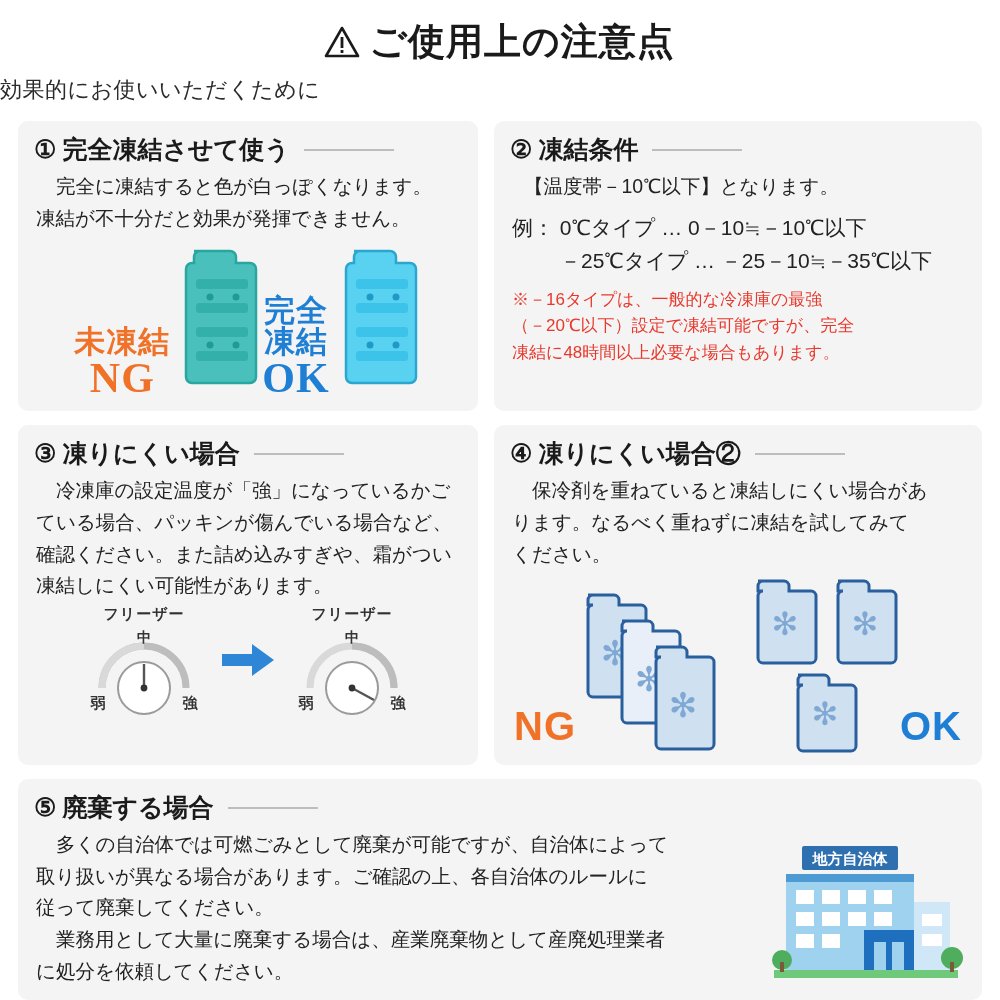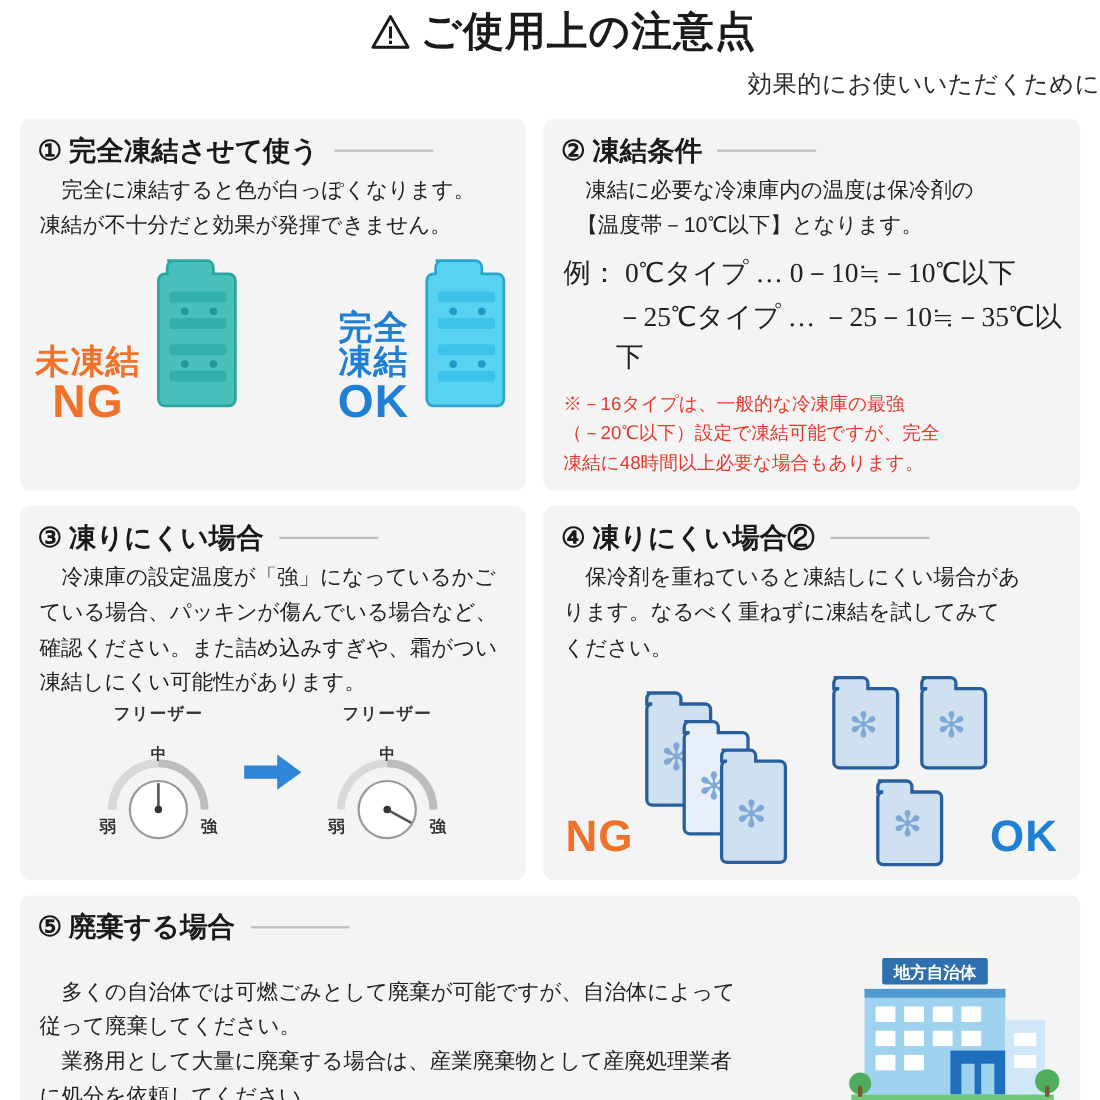--- a/index.html
+++ b/index.html
@@ -11,23 +11,22 @@
     color: #222222;
   }
   .page {
     position: relative;
     width: 1000px; height: 1000px;
     overflow: hidden;
   }
 
   
   .header {
-    text-align: right;
-    padding-top: 4px;
-    margin-left: 26px;
+    text-align: left;
+    padding-top: 17px;
   }
   .header-title {
     font-size: 37px;
     font-weight: bold;
     letter-spacing: 1px;
     color: #1a1a1a;
     display: flex;
     align-items: center;
     justify-content: center;
     gap: 10px;
@@ -86,50 +85,51 @@
     color: #222;
     margin: 0 0 2px 4px;
   }
   .indent { text-indent: 20px; }
   .red { color: #e8382c; }
 
   
   .c1-figs {
     display: flex;
     align-items: flex-end;
-    justify-content: space-between;
+    justify-content: center;
     margin-top: 6px;
     height: 160px;
+    font-family: Liberation Serif, serif;
   }
   .fig-block { display: flex; align-items: flex-end; gap: 6px; }
   .fig-labels { text-align: center; line-height: 1.0; }
   .lbl-top {
     font-size: 31px; font-weight: bold; letter-spacing: 1px;
   }
   .lbl-big {
     font-size: 42px; font-weight: bold; letter-spacing: 1px;
   }
   .orange { color: #f07229; }
   .blue { color: #1f7fd4; }
 
   
-  .eg-line { font-size: 25px; line-height: 1.5; margin: 0 0 2px 4px; font-family: Liberation Serif, serif; }
+  .eg-line { font-size: 21px; line-height: 1.5; margin: 0 0 2px 4px; }
   .eg-indent { padding-left: 48px; }
   .note { font-size: 17px; line-height: 1.5; margin: 0 0 1px 4px; }
 
   
   .dials {
     display: flex;
     align-items: center;
     justify-content: center;
     gap: 16px;
     margin-top: 4px;
   }
   .dial-unit { text-align: center; }
-  .dial-cap { font-size: 15px; font-weight: bold; letter-spacing: 1px; color: #333; margin-bottom: 15px; }
+  .dial-cap { font-size: 15px; font-weight: bold; letter-spacing: 1px; color: #333; margin-bottom: 2px; }
   .arrow-right { width: 56px; height: 40px; }
 
   
   .packs-row {
     display: flex;
     align-items: flex-end;
     justify-content: space-between;
     margin-top: 4px;
     padding: 0 6px;
   }
@@ -228,21 +228,20 @@
         </div>
       </div>
     </div>
 
     <div class="card">
       <div class="card-title">
         <span class="num">②</span>
         <span>凍結条件</span>
         <span class="rule"></span>
       </div>
-      <p class="body-text indent">凍結に必要な冷凍庫内の温度は保冷剤の</p>
       <p class="body-text" style="margin-left:16px">【温度帯－10℃以下】となります。</p>
       <p class="eg-line" style="margin-top:10px">例： 0℃タイプ … 0－10≒－10℃以下</p>
       <p class="eg-line eg-indent">－25℃タイプ … －25－10≒－35℃以下</p>
       <p class="note red" style="margin-top:10px">※－16タイプは、一般的な冷凍庫の最強</p>
       <p class="note red">（－20℃以下）設定で凍結可能ですが、完全</p>
       <p class="note red">凍結に48時間以上必要な場合もあります。</p>
     </div>
 
     <div class="card">
       <div class="card-title">
@@ -349,20 +348,21 @@
 
     <div class="card card-full">
       <div class="card-title">
         <span class="num">⑤</span>
         <span>廃棄する場合</span>
         <span class="rule"></span>
       </div>
       <div class="c5-wrap">
         <div class="c5-text">
           <p class="body-text indent">多くの自治体では可燃ごみとして廃棄が可能ですが、自治体によって</p>
+          <p class="body-text">取り扱いが異なる場合があります。ご確認の上、各自治体のルールに</p>
           <p class="body-text">従って廃棄してください。</p>
           <p class="body-text indent">業務用として大量に廃棄する場合は、産業廃棄物として産廃処理業者</p>
           <p class="body-text">に処分を依頼してください。</p>
         </div>
         <div class="c5-fig">
           <svg width="196" height="140" viewBox="0 0 196 140">
 
             <rect x="34" y="2" width="96" height="24" rx="2" fill="#2e6fb0"></rect>
             <text x="82" y="20" text-anchor="middle" font-family="Liberation Sans, sans-serif" font-size="15" font-weight="bold" fill="#ffffff">地方自治体</text>
 

